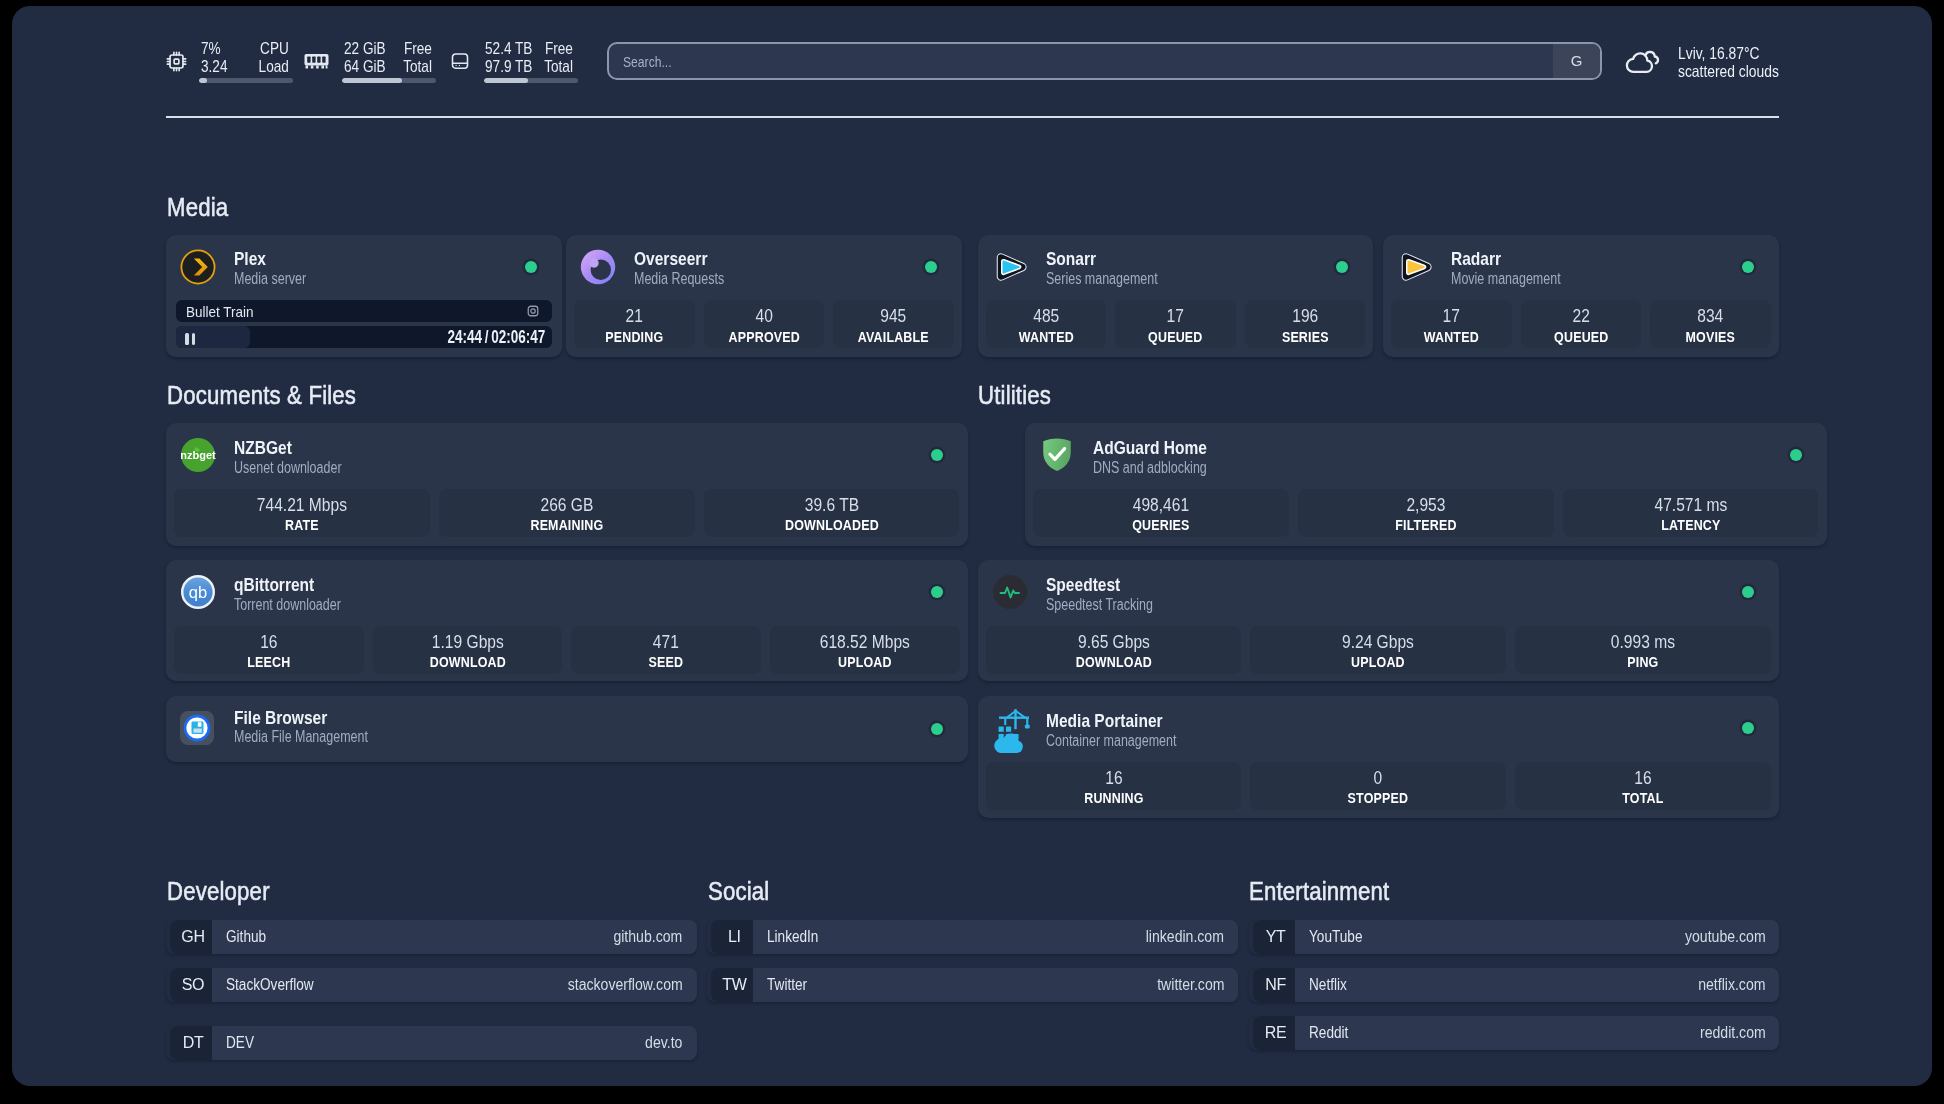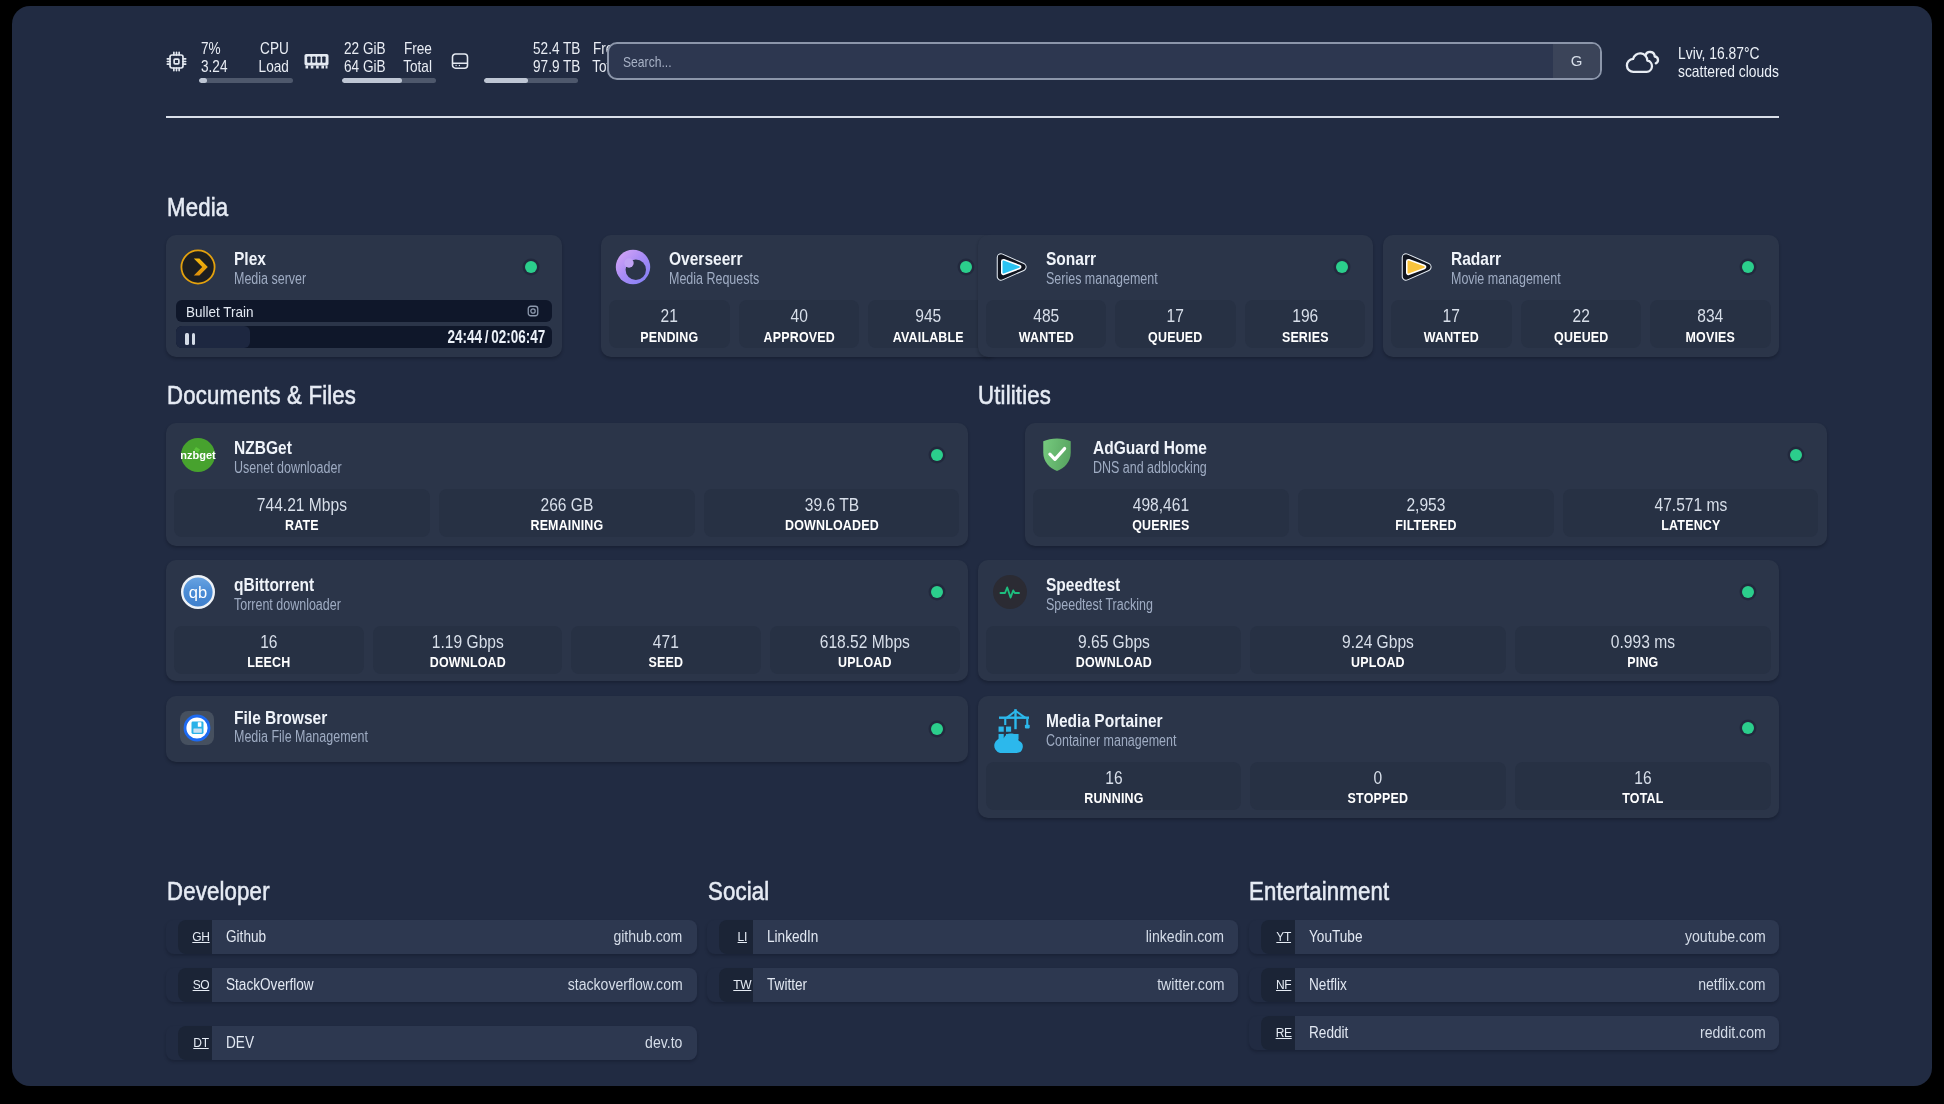--- a/index.html
+++ b/index.html
@@ -49,23 +49,23 @@
 .prow.r1 { top:65.5px; }
 .prow.r2 { top:91.5px; }
 .prow .bt { position:absolute; left:10px; top:3px; font-size:15px; color:#E3E9F2; transform:scaleX(0.9); transform-origin:left center; }
 .prow .fill { position:absolute; left:0; top:0; bottom:0; width:74px; background:#1D2740; border-radius:6px; }
 .prow .time { position:absolute; right:6px; top:0; line-height:22px; font-size:18px; font-weight:700; color:#EDF2F9; transform:scaleX(0.75); transform-origin:right center; }
 .pause { position:absolute; left:9px; top:5px; }
 .pause i { display:inline-block; width:3.5px; height:12.5px; background:#D4DBE6; border-radius:1.5px; margin-right:3px; }
 
 
 .bk { position:absolute; height:34px; box-shadow:0 2px 3px rgba(9,13,24,0.25); border-radius:8px; }
-.bk .ab { position:absolute; left:12px; top:0; bottom:0; width:46px; background:#1B2436;
-  border-radius:8px 0 0 8px; color:#E6ECF5; font-size:12px; font-weight:400; letter-spacing:-0.3px;
-  display:flex; align-items:center; justify-content:center;text-decoration:underline; }
+.bk .ab { position:absolute; left:4px; top:0; bottom:0; width:46px; background:#1B2436;
+  border-radius:8px 0 0 8px; color:#E6ECF5; font-size:16px; font-weight:400; letter-spacing:-0.3px;
+  display:flex; align-items:center; justify-content:center; }
 .bk .pill { position:absolute; left:46px; right:0; top:0; bottom:0; background:#2D3850; border-radius:0 8px 8px 0; }
 .bk .nm { position:absolute; left:14px; top:0; line-height:34px; font-size:16px; color:#E2E8F2; transform:scaleX(0.85); transform-origin:left center; }
 .bk .url { position:absolute; right:14px; top:0; line-height:34px; font-size:16px; color:#D4DCE8; transform:scaleX(0.88); transform-origin:right center; }
 </style>
 </head>
 <body>
 <div class="frame">
 
   <svg class="res-icon" style="left:154px; top:45px;" width="21" height="21" viewBox="0 0 24 24" fill="none" stroke="#E4E9F1" stroke-width="1.9" stroke-linecap="round">
     <rect x="4.6" y="4.6" width="14.8" height="14.8" rx="2.2"></rect>
@@ -95,21 +95,21 @@
   <div class="bar" style="left:329.5px; width:94px;">
       <i style="width:60px;"></i>
     </div>
 
   <svg class="res-icon" style="left:438px; top:45px;" width="20" height="20" viewBox="0 0 24 24" fill="none" stroke="#E4E9F1" stroke-width="1.9" stroke-linecap="round">
     <rect x="3" y="3.6" width="18" height="17" rx="3.6"></rect>
     <path d="M3.2 14.6h17.6"></path>
     <circle cx="7.3" cy="17.4" r="0.8" fill="#E4E9F1" stroke="none"></circle>
     <circle cx="11.3" cy="17.4" r="0.8" fill="#E4E9F1" stroke="none"></circle>
   </svg>
-  <div class="res-text" style="left:473px; width:88px;margin-left:48px;">
+  <div class="res-text" style="left:473px; width:88px;">
     <div class="vals">52.4 TB<br>97.9 TB</div>
       <div class="labs">Free<br>Total</div>
   </div>
   <div class="bar" style="left:471.5px; width:94px;">
       <i style="width:44px;"></i>
     </div>
 
   <div class="search">
     <div class="ph">Search...</div>
     <div class="g">G</div>
@@ -145,21 +145,21 @@
           <circle cx="12" cy="12" r="4.4"></circle>
       </svg>
     </div>
     <div class="prow r2">
       <div class="fill"></div>
       <div class="pause"><i></i><i style="margin-right:0;"></i></div>
       <div class="time">24:44 / 02:06:47</div>
     </div>
   </div>
 
-  <div class="card" style="left:589px; top:228.5px; width:395.75px; height:122px;">
+  <div class="card" style="left:554px; top:228.5px; width:395.75px; height:122px;">
     <svg class="cicon" viewBox="0 0 36 36">
       <defs>
           <linearGradient id="ovg" x1="0" y1="0" x2="1" y2="1">
         <stop offset="0" stop-color="#DCA9F7"></stop>
             <stop offset="0.5" stop-color="#A78BF5"></stop>
             <stop offset="1" stop-color="#7E7FF6"></stop>
       </linearGradient>
         </defs>
       <circle cx="18" cy="18" r="17.2" fill="url(#ovg)"></circle>
       <circle cx="20.8" cy="20.8" r="10.2" fill="#2B3549"></circle>

